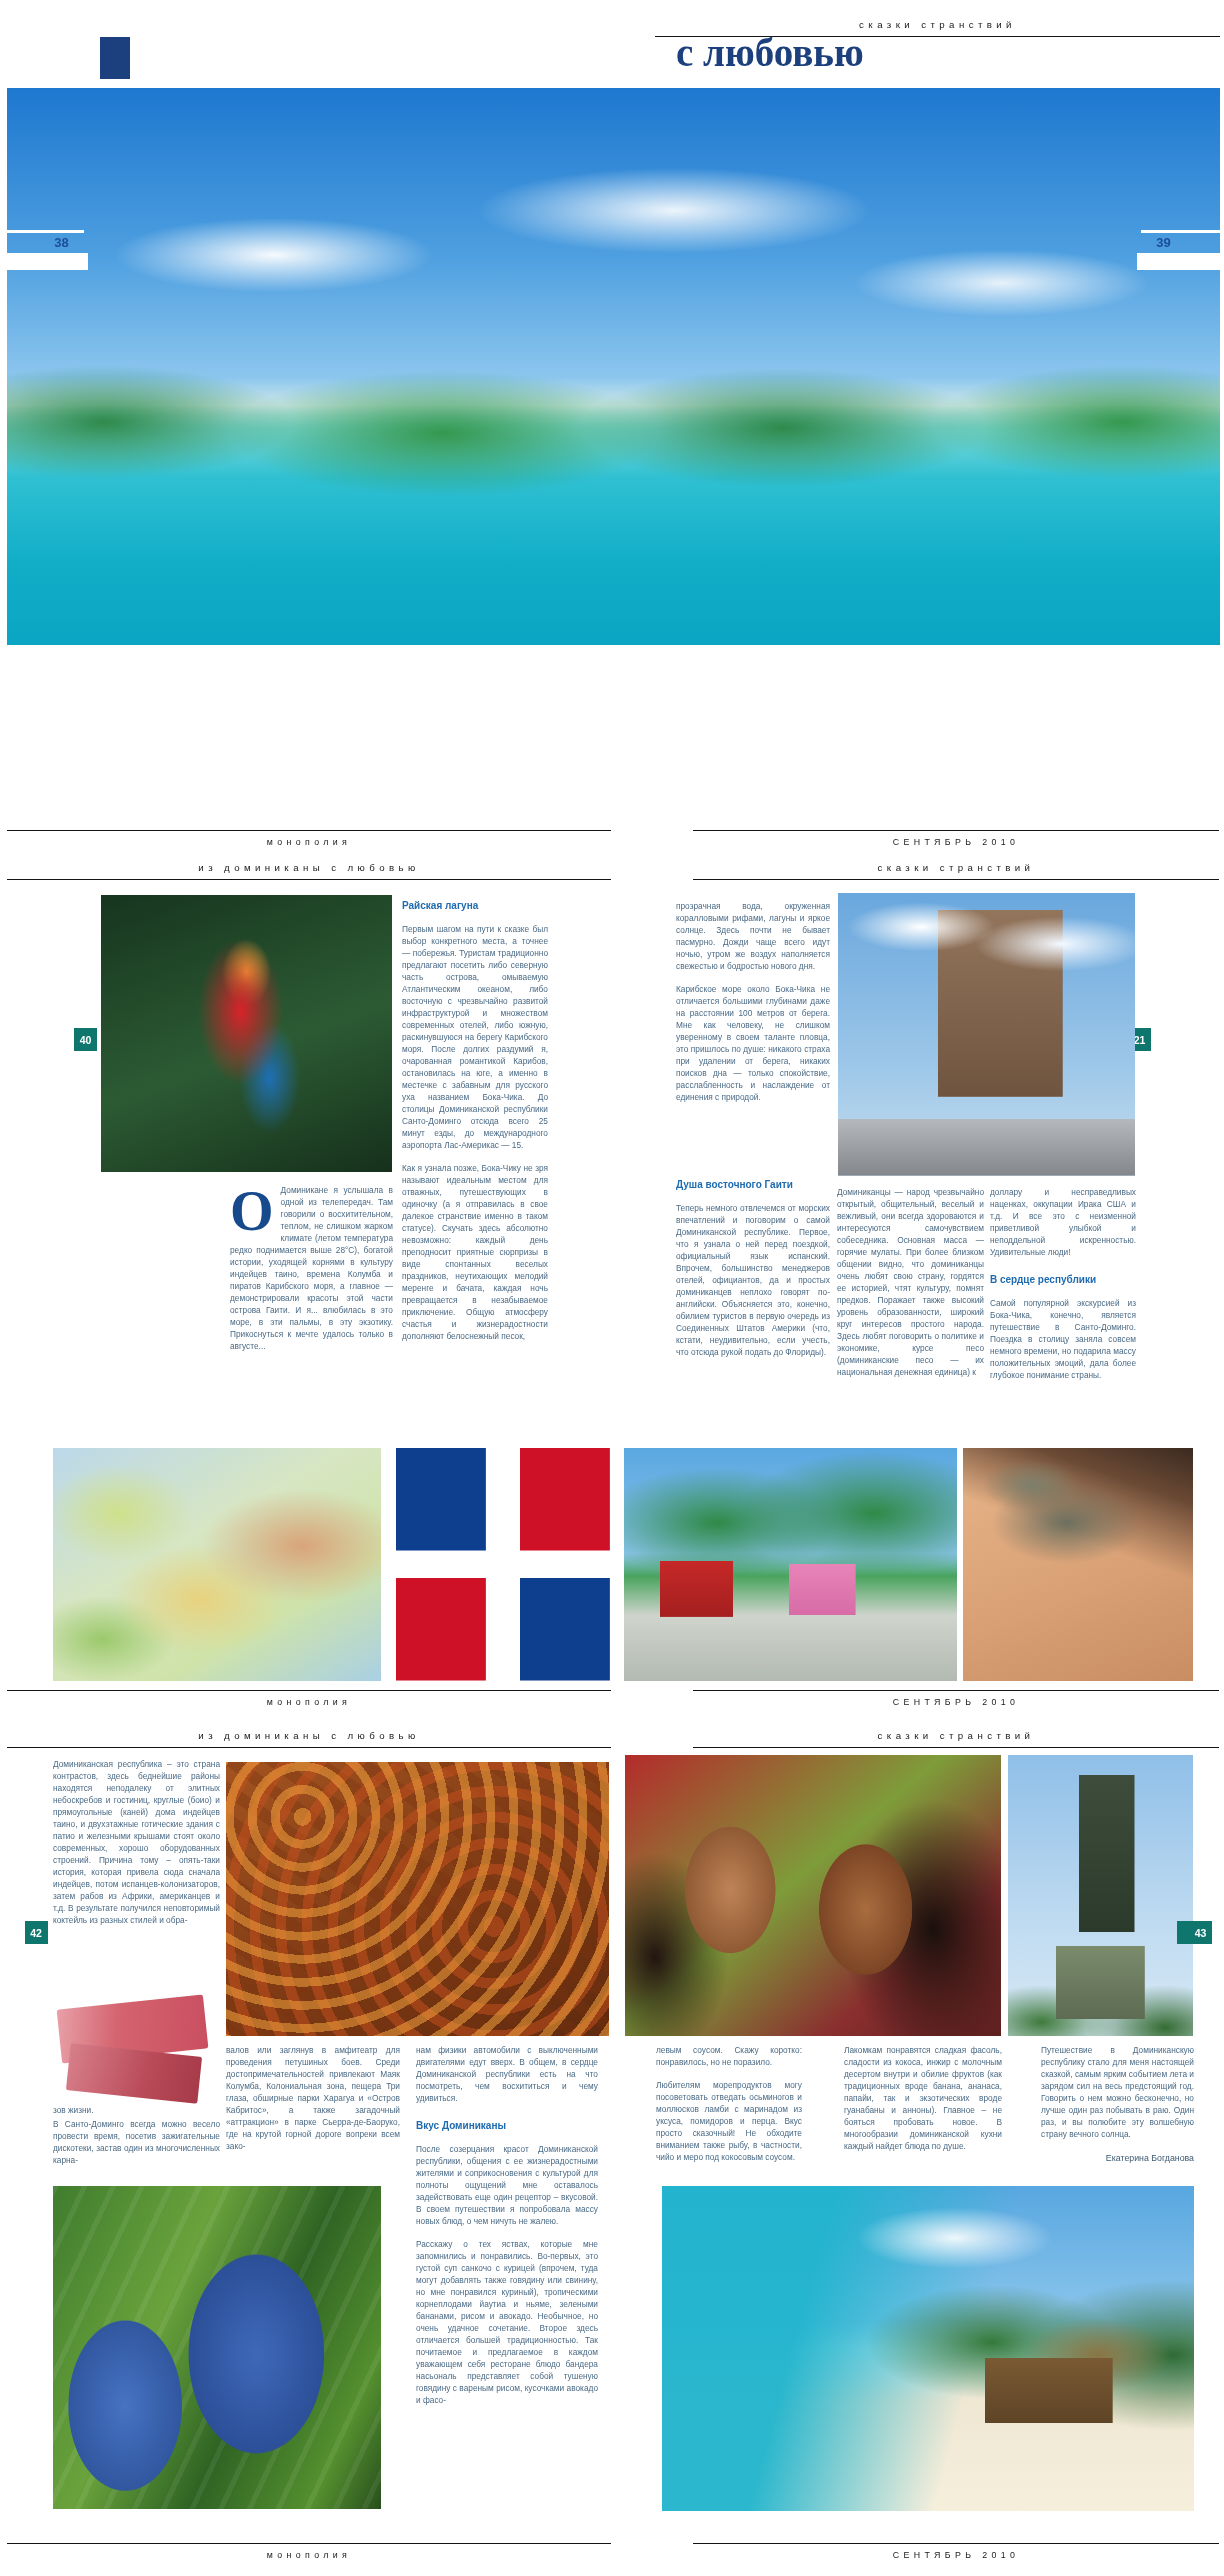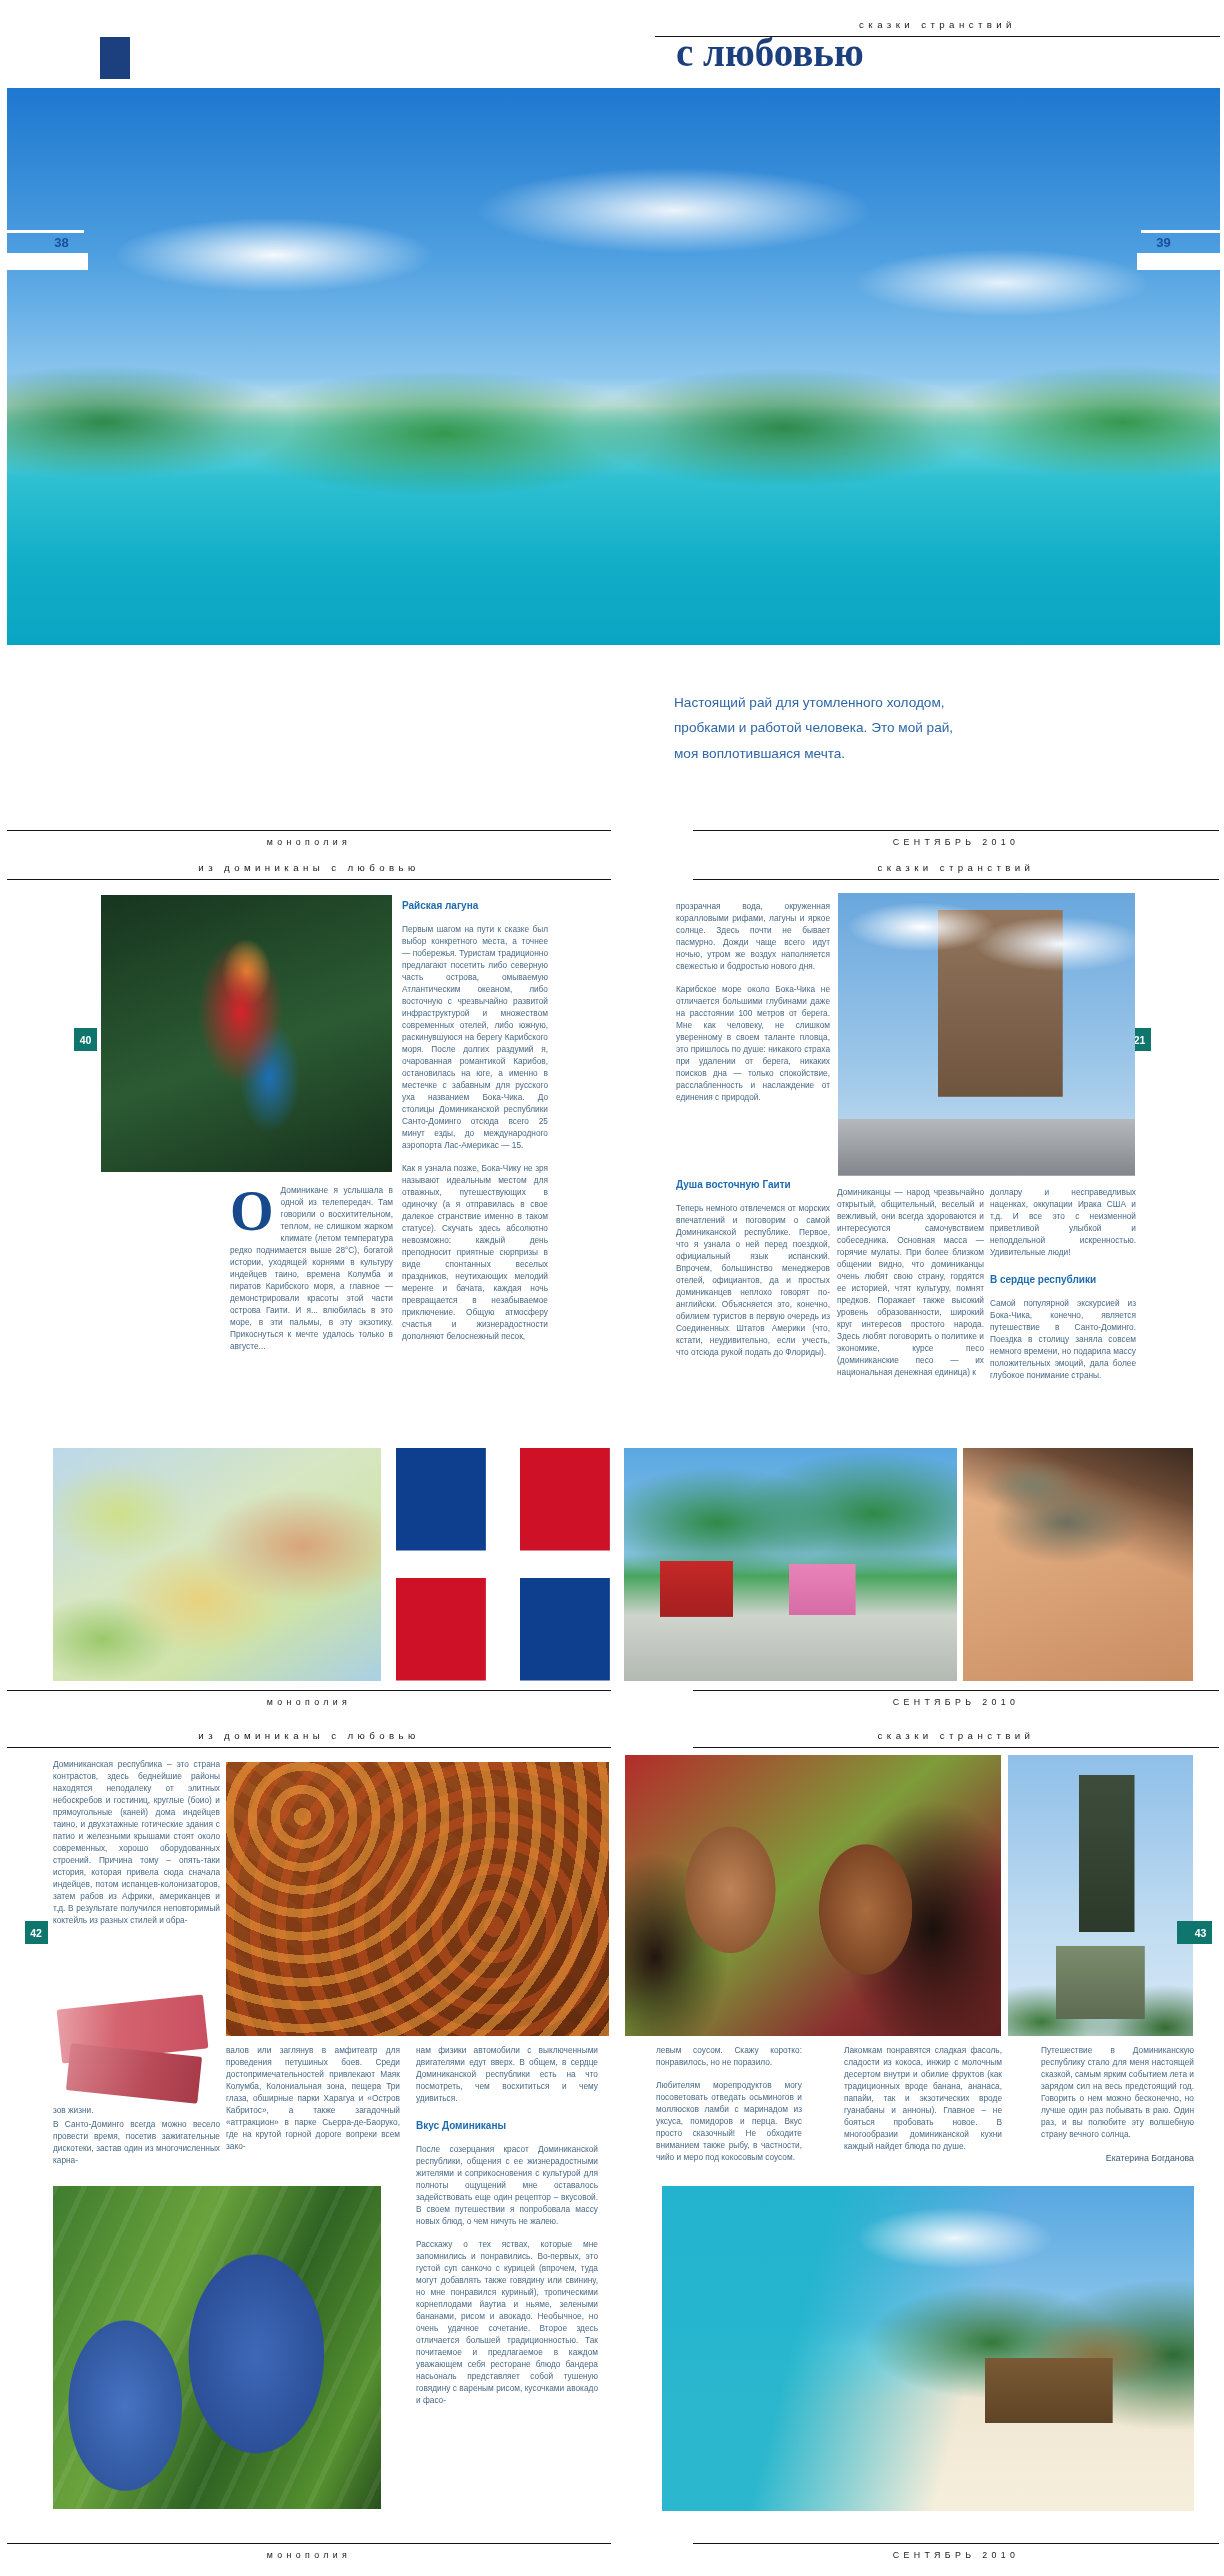--- a/index.html
+++ b/index.html
@@ -143,21 +143,20 @@
     <div class="line"></div>
     <div class="num">38</div>
     <div class="bar"></div>
   </div>
   <div class="ctab ctab-r">
     <div class="line"></div>
     <div class="num">39</div>
     <div class="bar"></div>
   </div>
 
-  <div class="intro" style="left:674px;top:690px;width:293px;">Настоящий рай для утомленного холодом, пробками и работой человека. Это мой рай,  моя воплотившаяся мечта.</div>
 
   <div class="runfoot span-l" style="top:830px;">монополия</div>
   <div class="runfoot span-r" style="top:830px;">СЕНТЯБРЬ 2010</div>
 
   <div class="runhead span-l" style="top:862px;">из доминиканы с любовью</div>
   <div class="runhead span-r" style="top:862px;">сказки странствий</div>
 
   <div class="ph parrot-photo" aria-label="Попугай ара в листве"></div>
 
   <div class="col" style="left:402px;top:900px;width:146px;">
@@ -174,21 +173,21 @@
   <div class="ntab" style="left:1128px;top:1028px;">21</div>
 
   <div class="col" style="left:676px;top:900px;width:154px;">
     <p>прозрачная вода, окруженная коралловыми рифами, лагуны и яркое солнце. Здесь почти не бывает пасмурно. Дожди чаще всего идут ночью, утром же воздух наполняется свежестью и бодростью нового дня.</p>
     <p>Карибское море около Бока-Чика не отличается большими глубинами даже на расстоянии 100 метров от берега. Мне как человеку, не слишком уверенному в своем таланте пловца, это пришлось по душе: никакого страха при удалении от берега, никаких поисков дна — только спокойствие, расслабленность и наслаждение от единения с природой.</p>
   </div>
 
   <div class="ph church-photo" aria-label="Колониальный собор и мощеная улица"></div>
 
   <div class="col" style="left:676px;top:1179px;width:154px;">
-    <div class="bh">Душа восточную Гаити</div>
+    <div class="bh">Душа восточного Гаити</div>
     <p>Теперь немного отвлечемся от морских впечатлений и поговорим о самой Доминиканской республике. Первое, что я узнала о ней перед поездкой, официальный язык испанский. Впрочем, большинство менеджеров отелей, официантов, да и простых доминиканцев неплохо говорят по-английски. Объясняется это, конечно, обилием туристов в первую очередь из Соединенных Штатов Америки (что, кстати, неудивительно, если учесть, что отсюда рукой подать до Флориды).</p>
   </div>
 
   <div class="col" style="left:837px;top:1186px;width:147px;">
     <p>Доминиканцы — народ чрезвычайно открытый, общительный, веселый и вежливый, они всегда здороваются и интересуются самочувствием собеседника. Основная масса — горячие мулаты. При более близком общении видно, что доминиканцы очень любят свою страну, гордятся ее историей, чтят культуру, помнят предков. Поражает также высокий уровень образованности, широкий круг интересов простого народа. Здесь любят поговорить о политике и экономике, курсе песо (доминиканские песо — их национальная денежная единица) к</p>
   </div>
 
   <div class="col" style="left:990px;top:1186px;width:146px;">
     <p>доллару и несправедливых наценках, оккупации Ирака США и т.д. И все это с неизменной приветливой улыбкой и неподдельной искренностью. Удивительные люди!</p>
     <div class="bh mid">В сердце республики</div>

